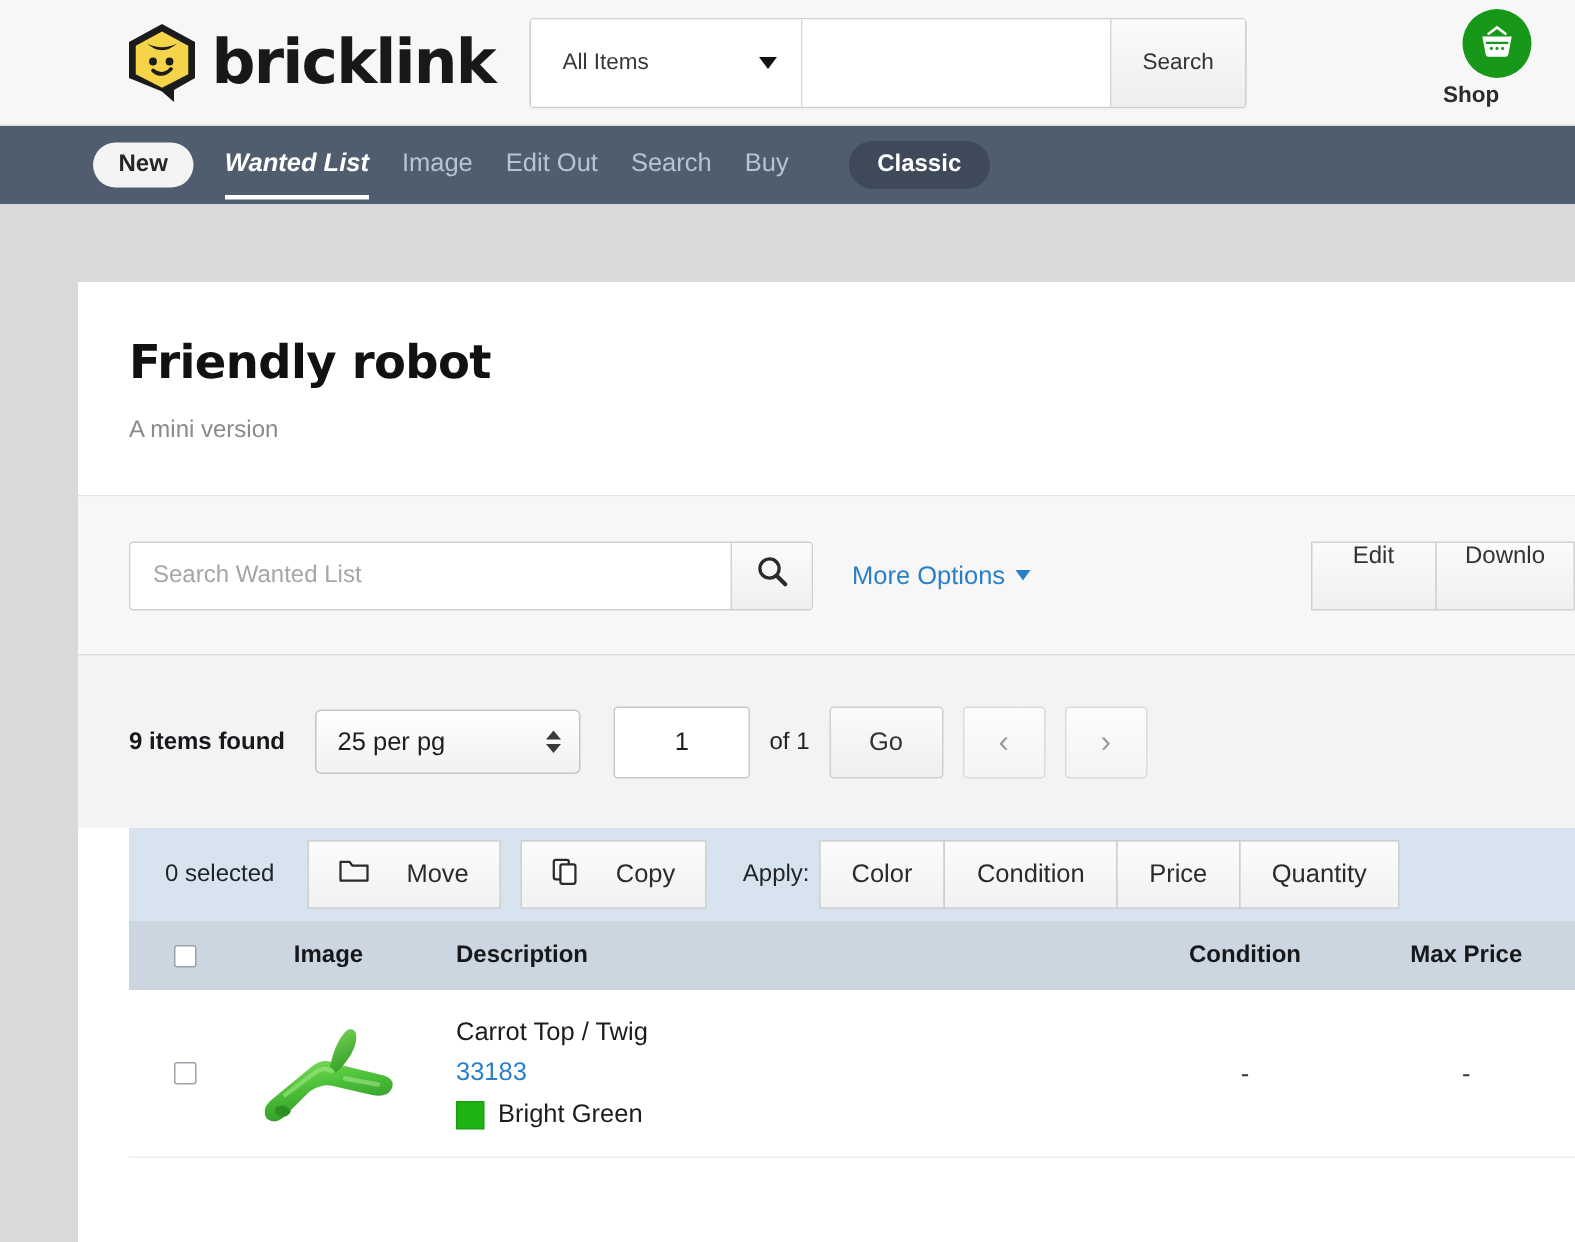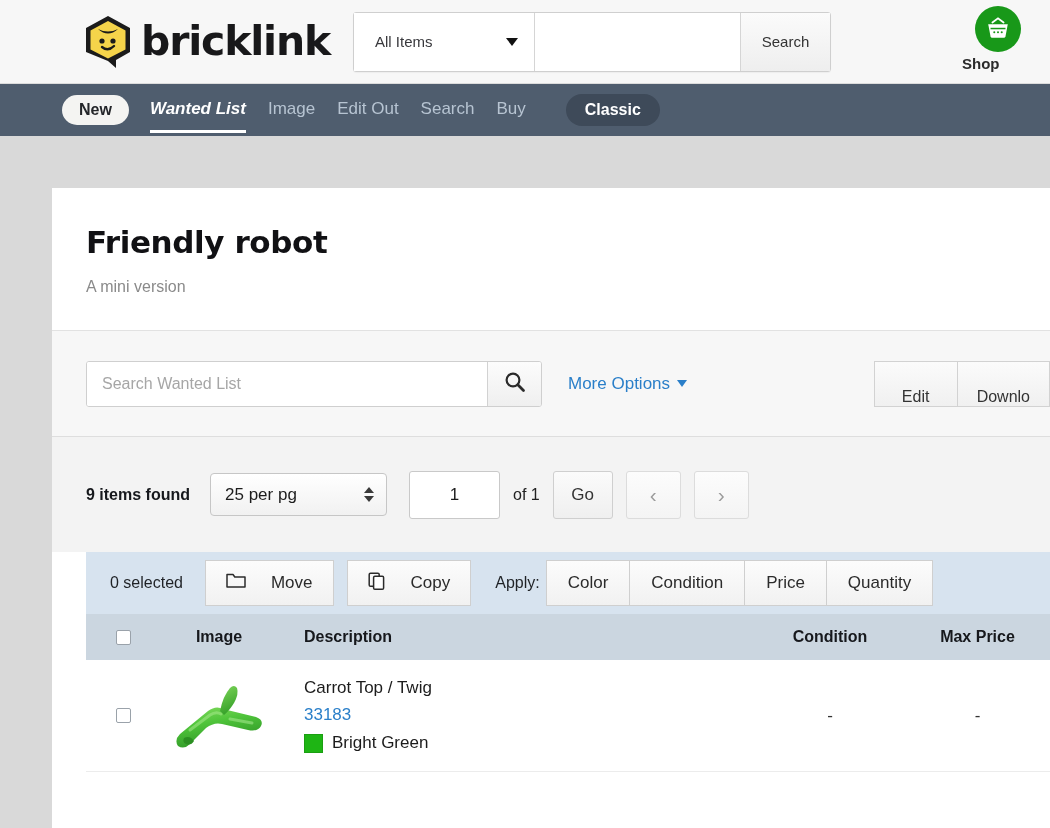--- a/index.html
+++ b/index.html
@@ -223,21 +223,21 @@
   .tools-right {
     position: absolute;
     right: 0; top: 50%;
     transform: translateY(-50%);
     display: flex;
   }
   .btn-plain {
     height: 46px;
     min-width: 84px;
     padding: 0 19px;
-    display: flex; align-items: flex-end; justify-content: center;
+    display: flex; align-items: flex-start; justify-content: center;
     background: linear-gradient(#fbfbfb,#f0f0f0);
     border: 1px solid #d2d2d2;
     font-size: 16px; color: #333;
     cursor: pointer;
     margin-left: -1px;
   }
 
   
   .pager {
     background: #f3f3f3;
@@ -276,21 +276,21 @@
     border: 1px solid #c9c9c9;
     border-radius: 3px;
     background: #fff;
     text-align: center;
     font-size: 17px; color: #1d1d1d;
     font-family: inherit;
     outline: none;
   }
   .of-n { font-size: 16px; color: #222; margin: 0 13px; }
   .btn-go {
-    width: 60px; height: 48px;
+    width: 76px; height: 48px;
     border: 1px solid #cfcfcf; border-radius: 3px;
     background: linear-gradient(#fbfbfb,#efefef);
     font-size: 17px; color: #333;
     font-family: inherit;
     cursor: pointer;
   }
   .btn-chev {
     width: 55px; height: 48px;
     margin-left: 13px;
     border: 1px solid #dcdcdc; border-radius: 3px;

